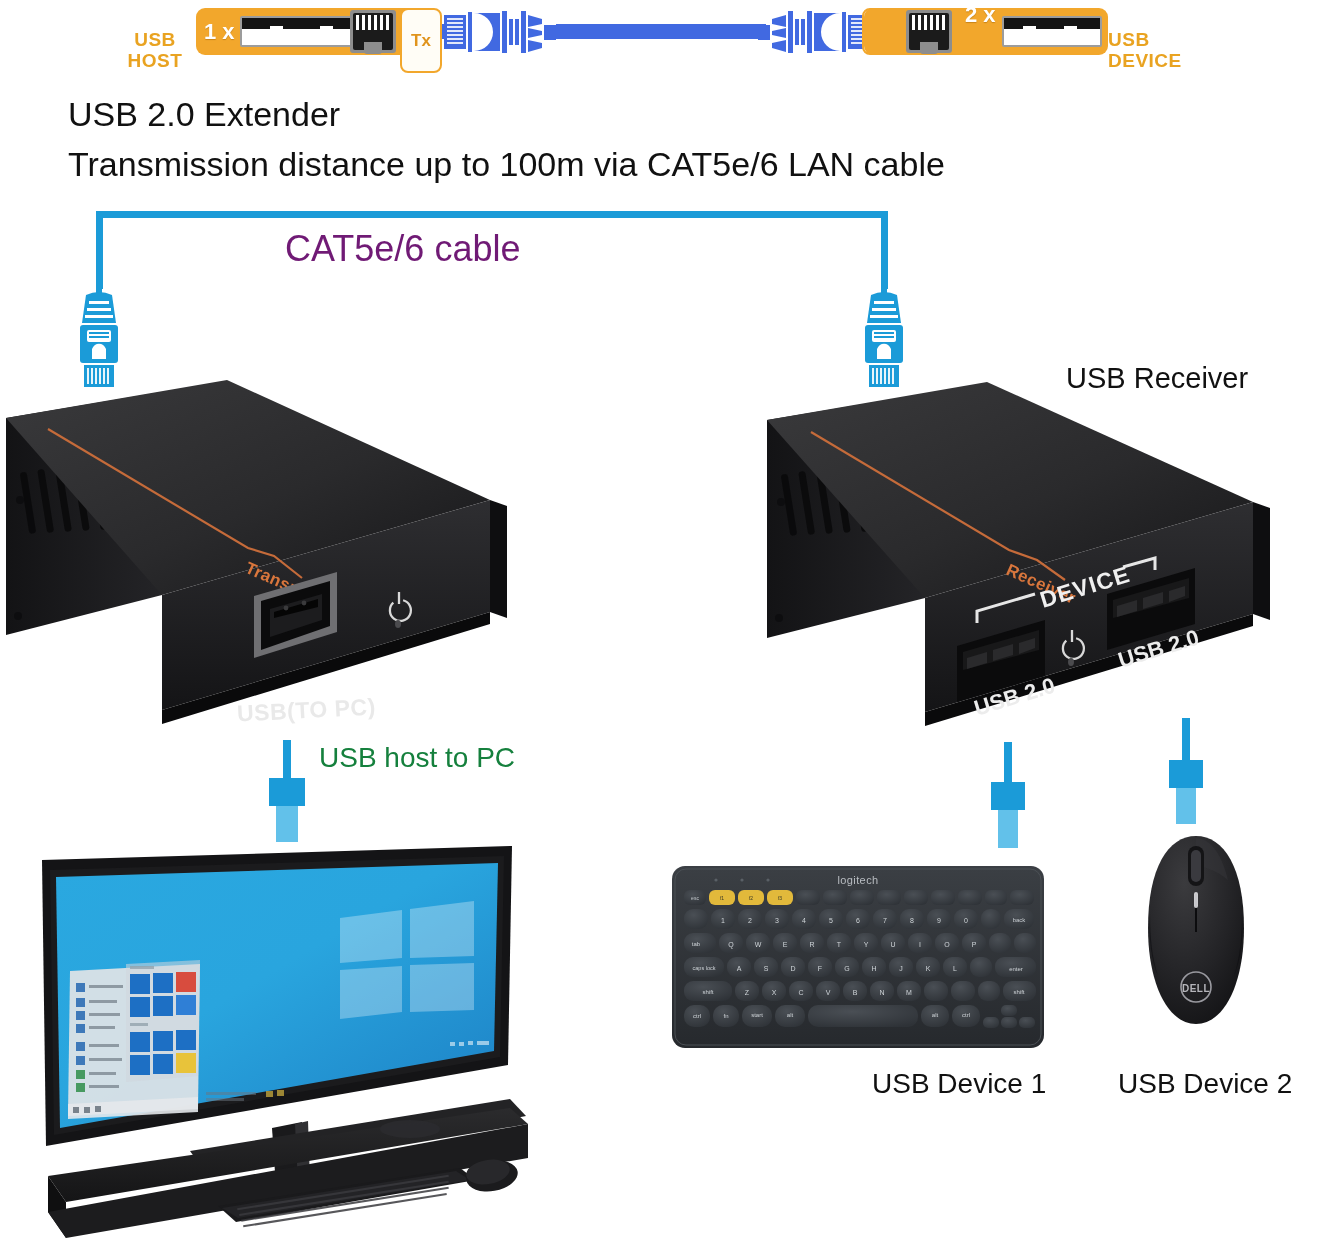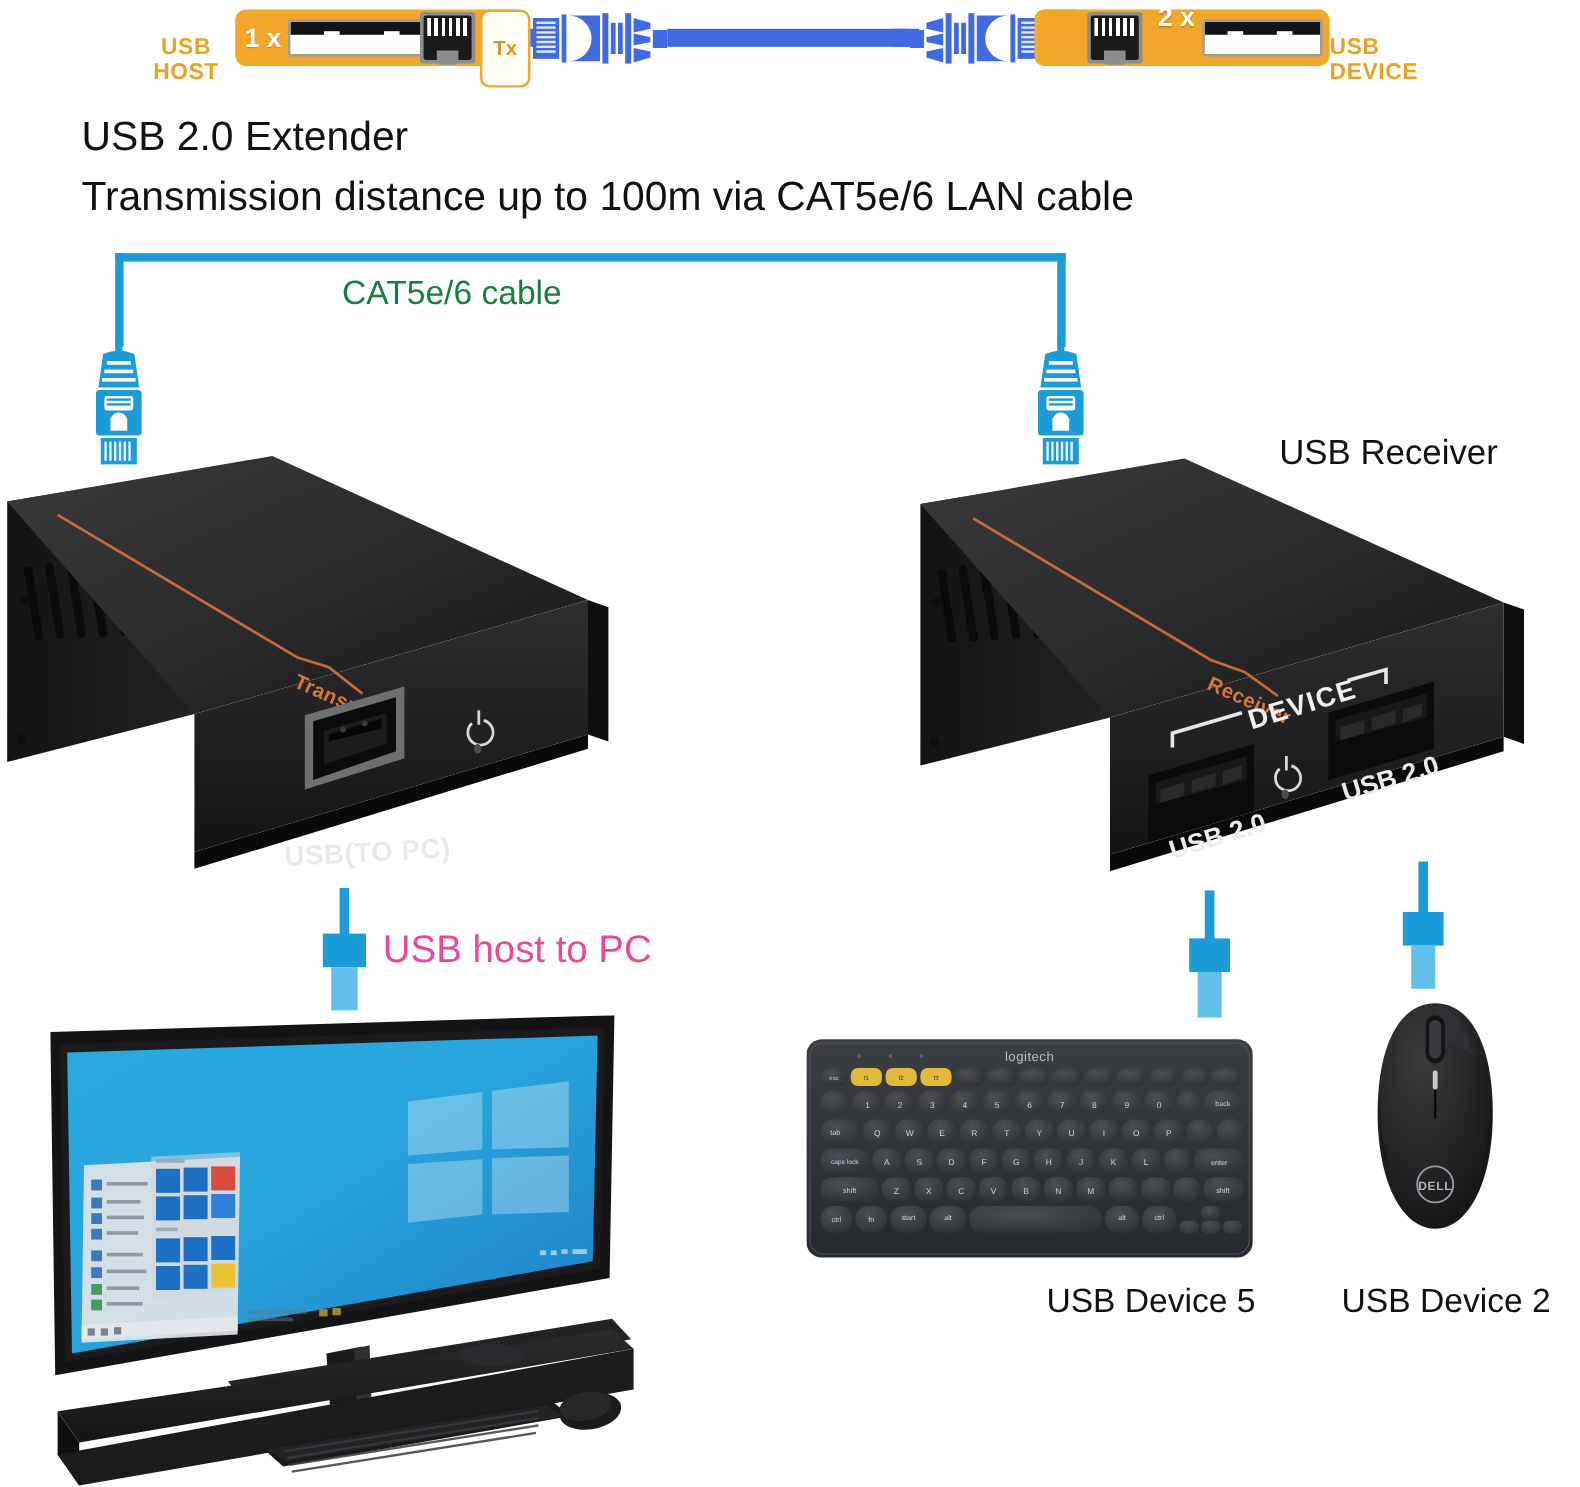--- a/index.html
+++ b/index.html
@@ -87,21 +87,21 @@
     position:absolute; color:#111; font-size:34px; line-height:40px;
     font-family:"Liberation Sans", sans-serif; white-space:nowrap;
   }
   #h-line1 { left:68px; top:94px; }
   #h-line2 { left:68px; top:144px; }
 
   
   #cat-top  { position:absolute; left:96px; top:211px; width:792px; height:7px; background:#1B9BD8; }
   #cat-ldn  { position:absolute; left:96px;  top:211px; width:7px; height:78px; background:#1B9BD8; }
   #cat-rdn  { position:absolute; left:881px; top:211px; width:7px; height:78px; background:#1B9BD8; }
-  #cat-label{ position:absolute; left:285px; top:228px; font-size:28px; color:#15803d; }
+  #cat-label{ position:absolute; left:285px; top:228px; font-size:36px; color:#701a75; }
 
   .rjconn { position:absolute; width:54px; height:108px; }
   #rj-conn-l { left:72px; top:281px; }
   #rj-conn-r { left:857px; top:281px; }
 
   
   .devbox { position:absolute; }
   #tx-box { left:2px;   top:380px; width:570px; height:375px; }
   #rx-box { left:755px; top:380px; width:562px; height:375px; }
 
@@ -111,21 +111,21 @@
   #lbl-tx { left:303px; top:362px; }
   #lbl-rx { left:1066px; top:362px; }
 
   
   .wire { position:absolute; background:#1B9BD8; }
   .plug { position:absolute; background:#1B9BD8; }
 
   #w-pc-v    { left:283px; top:740px; width:8px;  height:40px; }
   #w-pc-plug { left:269px; top:778px; width:36px; height:28px; }
   #w-pc-tail { left:276px; top:806px; width:22px; height:36px; background:#62C1EA; }
-  #lbl-pc    { position:absolute; left:319px; top:773px; font-size:32px; color:#ec4899; white-space:nowrap; }
+  #lbl-pc    { position:absolute; left:319px; top:742px; font-size:28px; color:#15803d; white-space:nowrap; }
 
   #w-d1-v    { left:1004px; top:742px; width:8px;  height:42px; }
   #w-d1-plug { left:991px;  top:782px; width:34px; height:28px; }
   #w-d1-tail { left:998px;  top:810px; width:20px; height:38px; background:#62C1EA; }
 
   #w-d2-v    { left:1182px; top:718px; width:8px;  height:44px; }
   #w-d2-plug { left:1169px; top:760px; width:34px; height:28px; }
   #w-d2-tail { left:1176px; top:788px; width:20px; height:36px; background:#62C1EA; }
 
   .bot-label { position:absolute; font-size:28px; color:#111; white-space:nowrap; }
@@ -466,21 +466,21 @@
   <div id="lbl-pc">USB host to PC</div>
 
   <div class="wire" id="w-d1-v"></div>
   <div class="plug" id="w-d1-plug"></div>
   <div class="plug" id="w-d1-tail"></div>
 
   <div class="wire" id="w-d2-v"></div>
   <div class="plug" id="w-d2-plug"></div>
   <div class="plug" id="w-d2-tail"></div>
 
-  <div class="bot-label" id="lbl-dev1">USB Device 5</div>
+  <div class="bot-label" id="lbl-dev1">USB Device 1</div>
   <div class="bot-label" id="lbl-dev2">USB Device 2</div>
 
   <div id="monitor">
     <svg width="490" height="393" viewBox="0 0 490 393">
       <defs>
         <linearGradient id="scr" x1="0" y1="0" x2="1" y2="1">
           <stop offset="0" stop-color="#2AA8E0"></stop>
             <stop offset="0.45" stop-color="#29A5DE"></stop>
           <stop offset="1" stop-color="#1C7FC4"></stop>
         </linearGradient>

